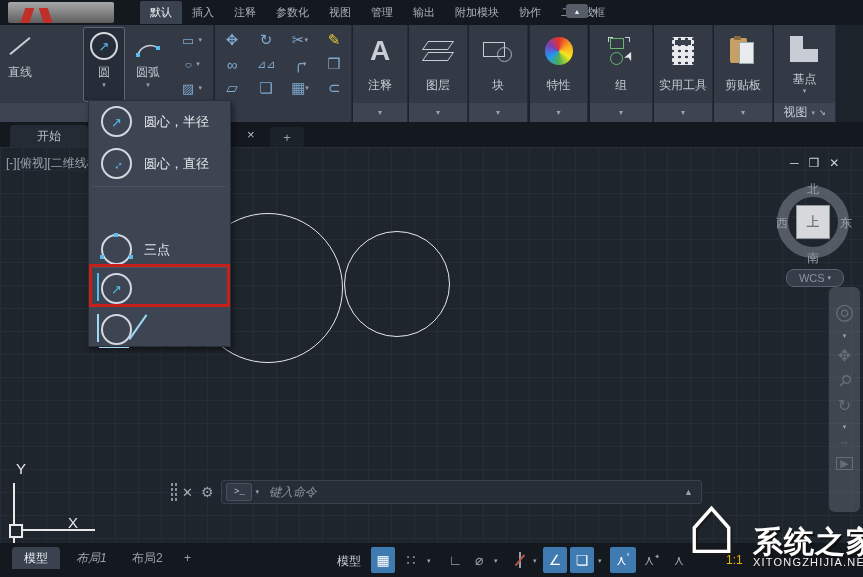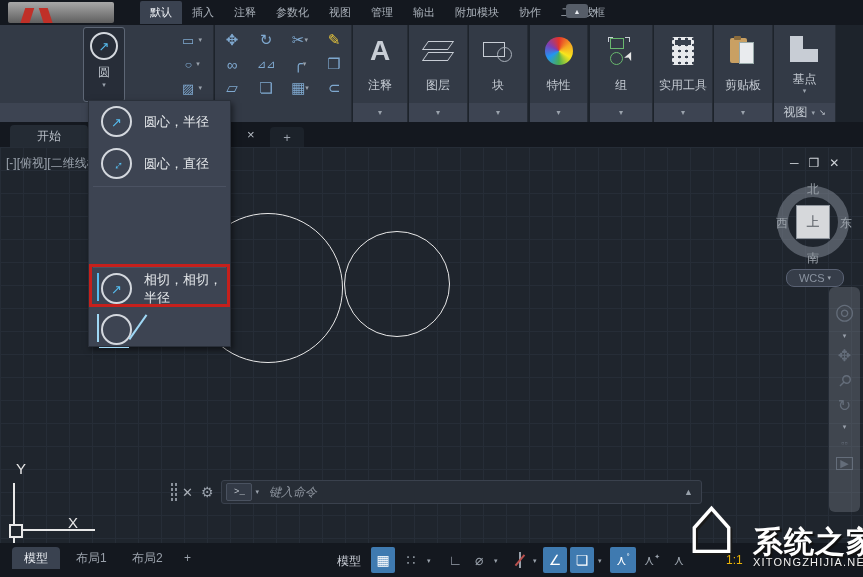--- a/index.html
+++ b/index.html
@@ -93,27 +93,44 @@
     </div>
     <div class="ab row" style="left:566px;top:4px;gap:4px;">
       <span style="background:#565d68;border-radius:3px;width:22px;height:14px;display:flex;align-items:center;justify-content:center;font-size:7px;color:#e8ebef;">▲</span>
       <span class="carettxt">▾</span>
     </div>
   </div>
 
   <div class="ab" style="left:0;top:25px;width:863px;height:97px;background:#1d232b;">
 
     <div class="panel" style="left:0;width:214px;">
+      <div class="bigbtn" style="left:2px;width:36px;">
+        <span class="bicon">
+            <span style="display:block;width:26px;height:2px;background:#c8cdd5;transform:rotate(-40deg);"></span>
+          </span>
+        <span>直线</span>
+      </div>
       <div class="bigbtn active" style="left:84px;width:40px;">
         <span class="bicon">
           <span class="ring" style="width:24px;height:24px;">
               <span class="arrc cyan">↗</span>
             </span>
         </span>
         <span>圆</span>
+        <span class="carettxt">▾</span>
+      </div>
+      <div class="bigbtn" style="left:128px;width:40px;">
+        <span class="bicon">
+          <svg width="26" height="24" viewBox="0 0 26 24">
+              <path d="M3 21 A 13 13 0 0 1 23 14" fill="none" stroke="#c8cdd5" stroke-width="1.6"></path>
+              <rect x="1" y="19" width="4" height="4" fill="#56bdf0"></rect>
+              <rect x="21" y="12" width="4" height="4" fill="#56bdf0"></rect>
+            </svg>
+        </span>
+        <span>圆弧</span>
         <span class="carettxt">▾</span>
       </div>
       <div class="ab" style="left:172px;top:3px;width:40px;">
         <div class="smrow">
             <span>▭</span>
             <span class="carettxt">▾</span>
           </div>
         <div class="smrow">
             <span style="transform:scaleY(.75);display:inline-block;">○</span>
             <span class="carettxt">▾</span>
@@ -339,28 +356,35 @@
         </span>
       <span>圆心，半径</span>
     </div>
     <div class="mi" style="top:42px;">
       <span class="ring">
           <span class="arrc cyan" style="transform:translate(-50%,-50%) rotate(-45deg);">↔</span>
         </span>
       <span>圆心，直径</span>
     </div>
     <div class="msep" style="top:85px;"></div>
+    <div class="mi" style="top:128px;">
+      <span class="ring">
+        <span class="dotm" style="left:11px;top:-3px;"></span>
+          <span class="dotm" style="left:-3px;bottom:4px;"></span>
+          <span class="dotm" style="right:-3px;bottom:4px;"></span>
+      </span>
+      <span>三点</span>
+    </div>
     <div class="msep" style="top:166px;"></div>
     <div class="mi" style="top:167px;">
       <span class="ring">
         <span class="arrc cyan">↗</span>
         <span style="position:absolute;left:-6px;top:-2px;width:1.5px;height:28px;background:#56bdf0;"></span>
         <span style="position:absolute;left:-4px;bottom:-5px;width:30px;height:1.5px;background:#56bdf0;"></span>
       </span>
-      <span>相切，相切，半径</span>
     </div>
     <div class="mi" style="top:208px;">
       <span class="ring">
         <span style="position:absolute;left:-6px;top:-2px;width:1.5px;height:28px;background:#9fd8f5;"></span>
         <span style="position:absolute;left:-4px;bottom:-5px;width:30px;height:1.5px;background:#9fd8f5;"></span>
         <span style="position:absolute;right:-8px;top:-4px;width:1.5px;height:30px;background:#9fd8f5;transform:rotate(35deg);"></span>
       </span>
     </div>
   </div>
 
@@ -375,21 +399,21 @@
       <span class="carettxt" style="margin-left:3px;">▾</span>
       <span style="margin-left:10px;font-style:italic;color:#8b929c;">键入命令</span>
       <span style="margin-left:auto;margin-right:8px;color:#98a0aa;font-size:9px;">▲</span>
     </div>
   </div>
 
   <div class="ab" id="statusbar">
     <div class="ltab active" style="left:12px;">
         <span>模型</span>
       </div>
-    <div class="ltab" style="left:64px;">
+    <div class="ltab" style="left:64px;font-style:italic;">
         <span>布局1</span>
       </div>
     <div class="ltab" style="left:120px;">
         <span>布局2</span>
       </div>
     <div class="ltab" style="left:176px;padding:0 8px;">
         <span>+</span>
       </div>
 
     <span class="ab" style="left:337px;top:10px;color:#c8ccd4;">模型</span>

